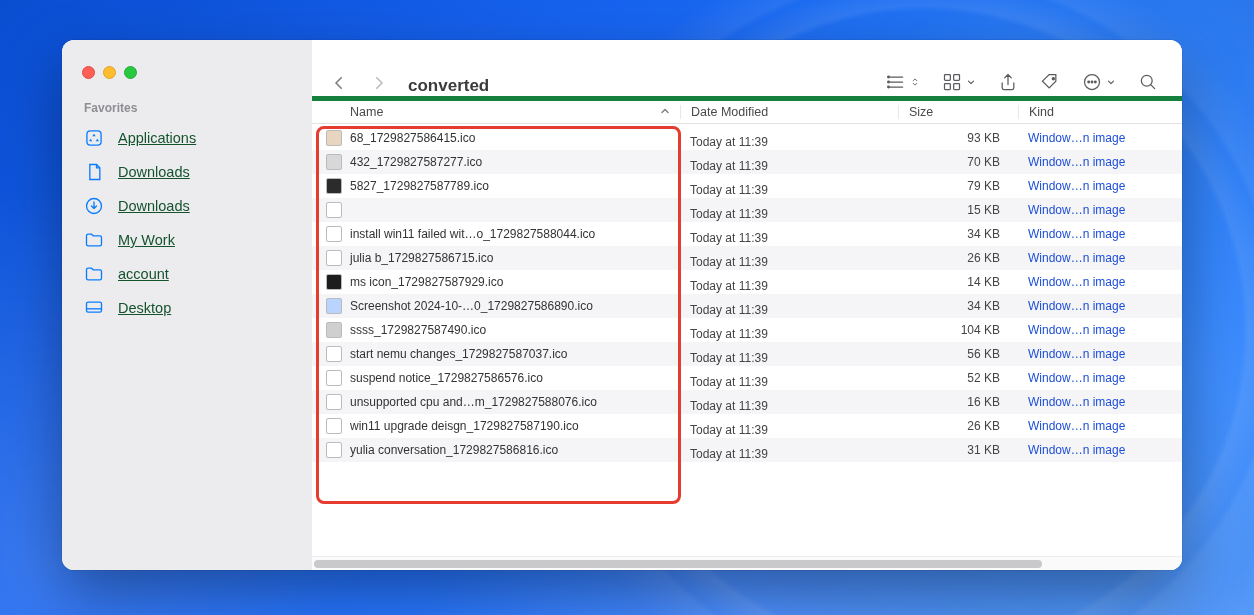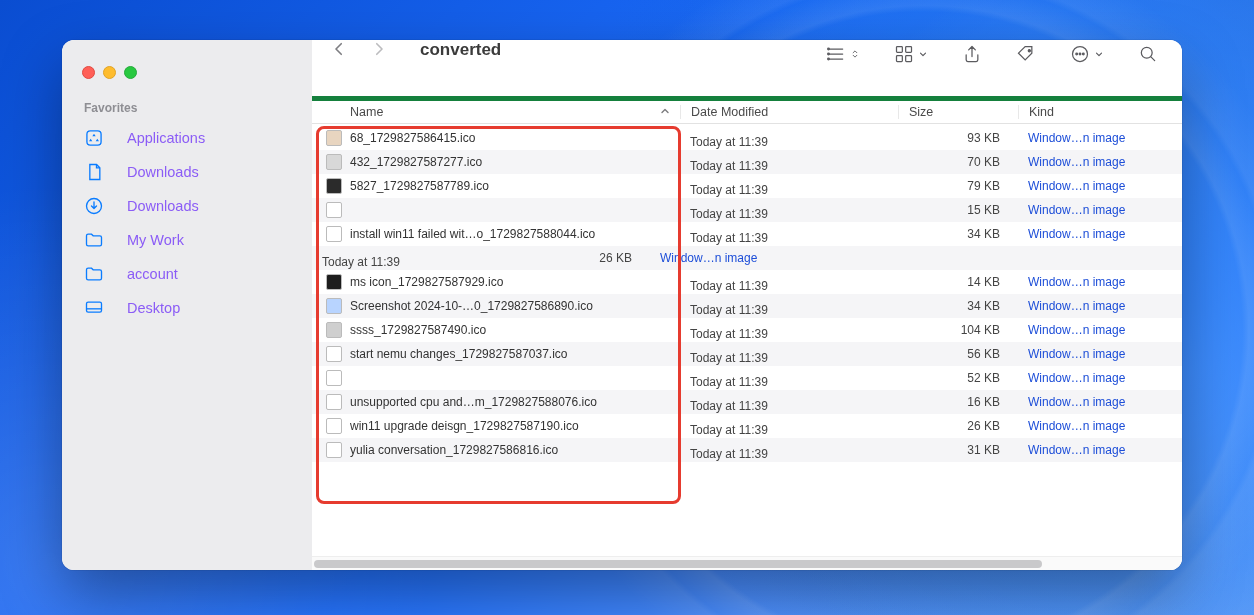--- a/index.html
+++ b/index.html
@@ -51,35 +51,36 @@
   }
   .traffic span { width:13px; height:13px; border-radius:50%; display:block; }
   .t-red { background:#ff5f57; border:0.5px solid #e14940;}
   .t-yel { background:#febc2e; border:0.5px solid #e1a325;}
   .t-grn { background:#28c840; border:0.5px solid #26aa3b;}
   .sb-heading {
     font-size:12px; font-weight:600; color:#8e8e93;
     padding: 4px 22px 6px;
   }
   .sb-item {
-    display:flex; align-items:center; gap:23px;
-    padding: 7px 22px; font-size:14.5px; color:#8b5cf6;
+    display:flex; align-items:center; gap:14px;
+    padding: 7px 22px; font-size:14.5px; color:#14532d;
     cursor: default;
+    text-decoration: underline;
   }
   .sb-item .ic { width:20px; height:20px; display:flex; align-items:center; justify-content:center; color:#0a7cff; }
   .sb-item svg { stroke:#0a7cff; fill:none; stroke-width:1.6; }
 
   .main {
     flex:1; display:flex; flex-direction:column; background:#fff;
   }
   .toolbar {
     height: 56px;
-    display:flex; align-items:flex-start;
+    display:flex; align-items:flex-end;
     padding: 0 18px;
-    gap: 22px;
+    gap: 10px;
     color:#666;
   }
   .nav-arrows { display:flex; gap: 22px; margin-right: 10px;}
   .nav-arrows svg { width:18px; height:18px; }
   .title {
     font-size:17px; font-weight:600; color:#3b3b3b;
     flex:0 0 auto;
   }
   .tb-spacer { flex:1; }
   .tb-btn { display:flex; align-items:center; gap:4px; padding:4px 6px; cursor:default; }
@@ -326,20 +327,24 @@
           <div class="row">
             <div class="c-name">
               <span class="file-ico" style="background:#ffffff"></span>
               <span>install win11 failed wit…o_1729827588044.ico</span>
             </div>
             <div class="c-date">Today at 11:39</div>
             <div class="c-size">34 KB</div>
             <div class="c-kind">Window…n image</div>
           </div>
           <div class="row">
+            <div class="c-name">
+              <span class="file-ico" style="background:#ffffff"></span>
+              <span>julia b_1729827586715.ico</span>
+            </div>
             <div class="c-date">Today at 11:39</div>
             <div class="c-size">26 KB</div>
             <div class="c-kind">Window…n image</div>
           </div>
           <div class="row">
             <div class="c-name">
               <span class="file-ico" style="background:#1d1d1d"></span>
               <span>ms icon_1729827587929.ico</span>
             </div>
             <div class="c-date">Today at 11:39</div>
@@ -369,20 +374,21 @@
               <span class="file-ico" style="background:#ffffff"></span>
               <span>start nemu changes_1729827587037.ico</span>
             </div>
             <div class="c-date">Today at 11:39</div>
             <div class="c-size">56 KB</div>
             <div class="c-kind">Window…n image</div>
           </div>
           <div class="row">
             <div class="c-name">
               <span class="file-ico" style="background:#ffffff"></span>
+              <span>suspend notice_1729827586576.ico</span>
             </div>
             <div class="c-date">Today at 11:39</div>
             <div class="c-size">52 KB</div>
             <div class="c-kind">Window…n image</div>
           </div>
           <div class="row">
             <div class="c-name">
               <span class="file-ico" style="background:#ffffff"></span>
               <span>unsupported cpu and…m_1729827588076.ico</span>
             </div>

